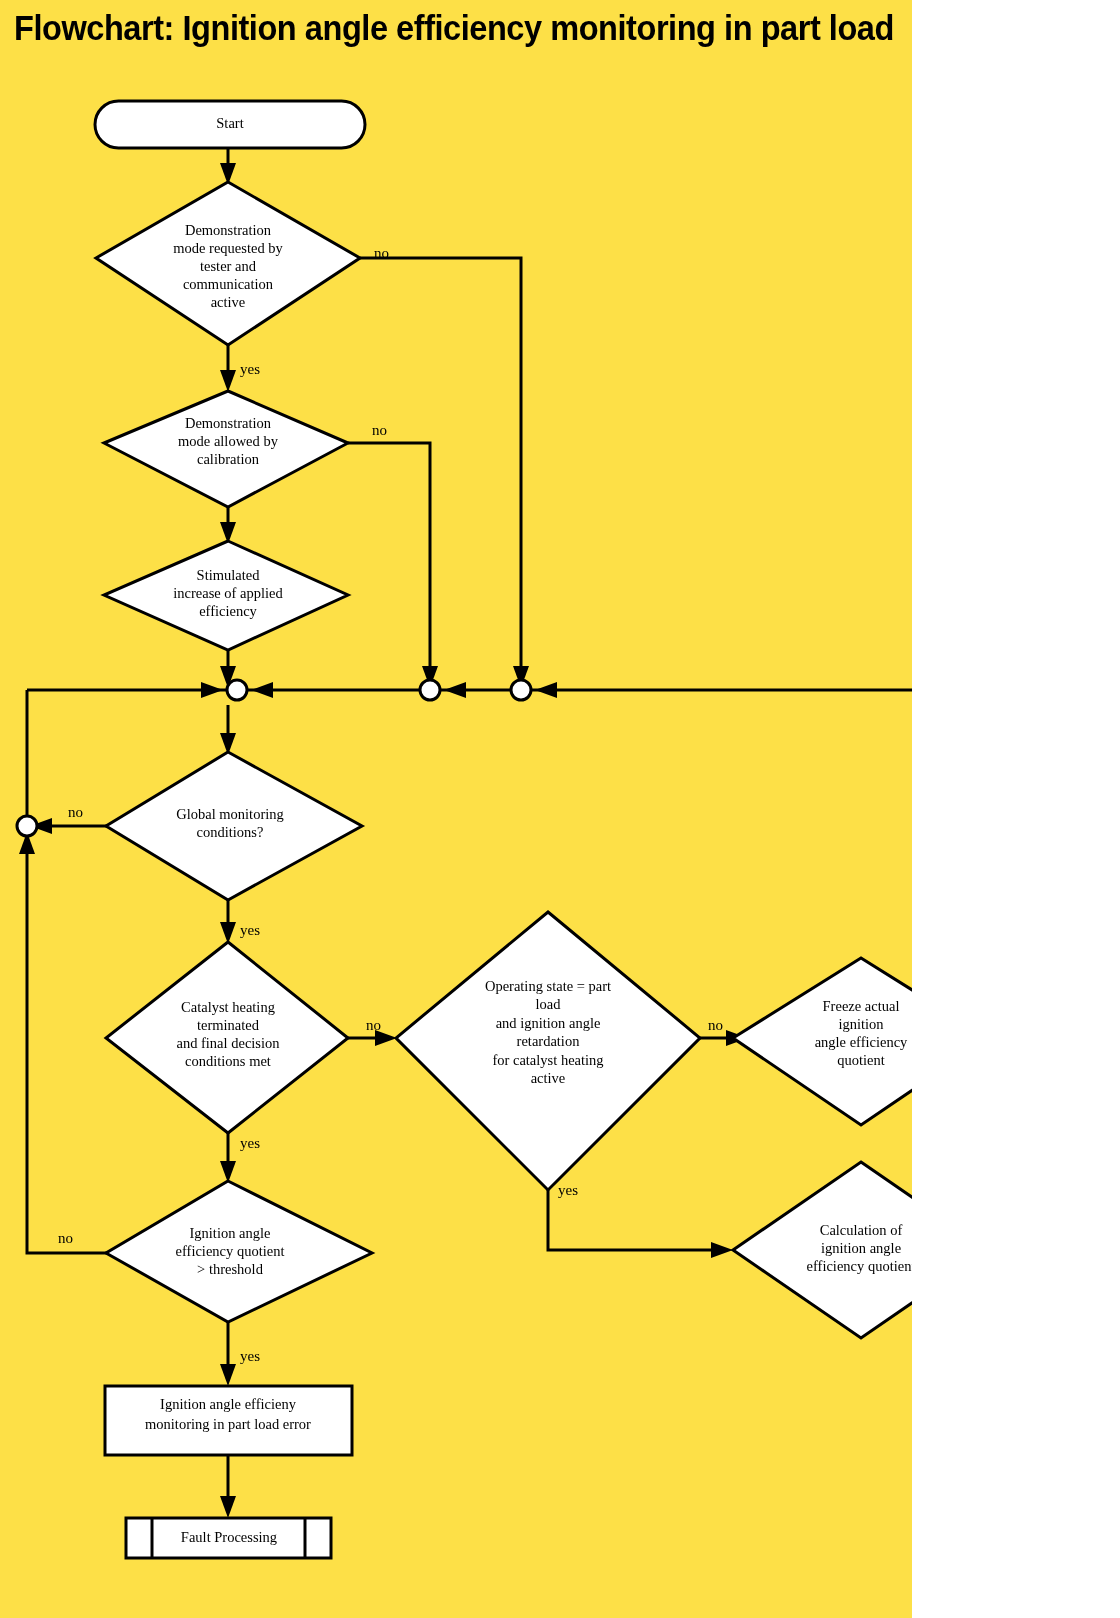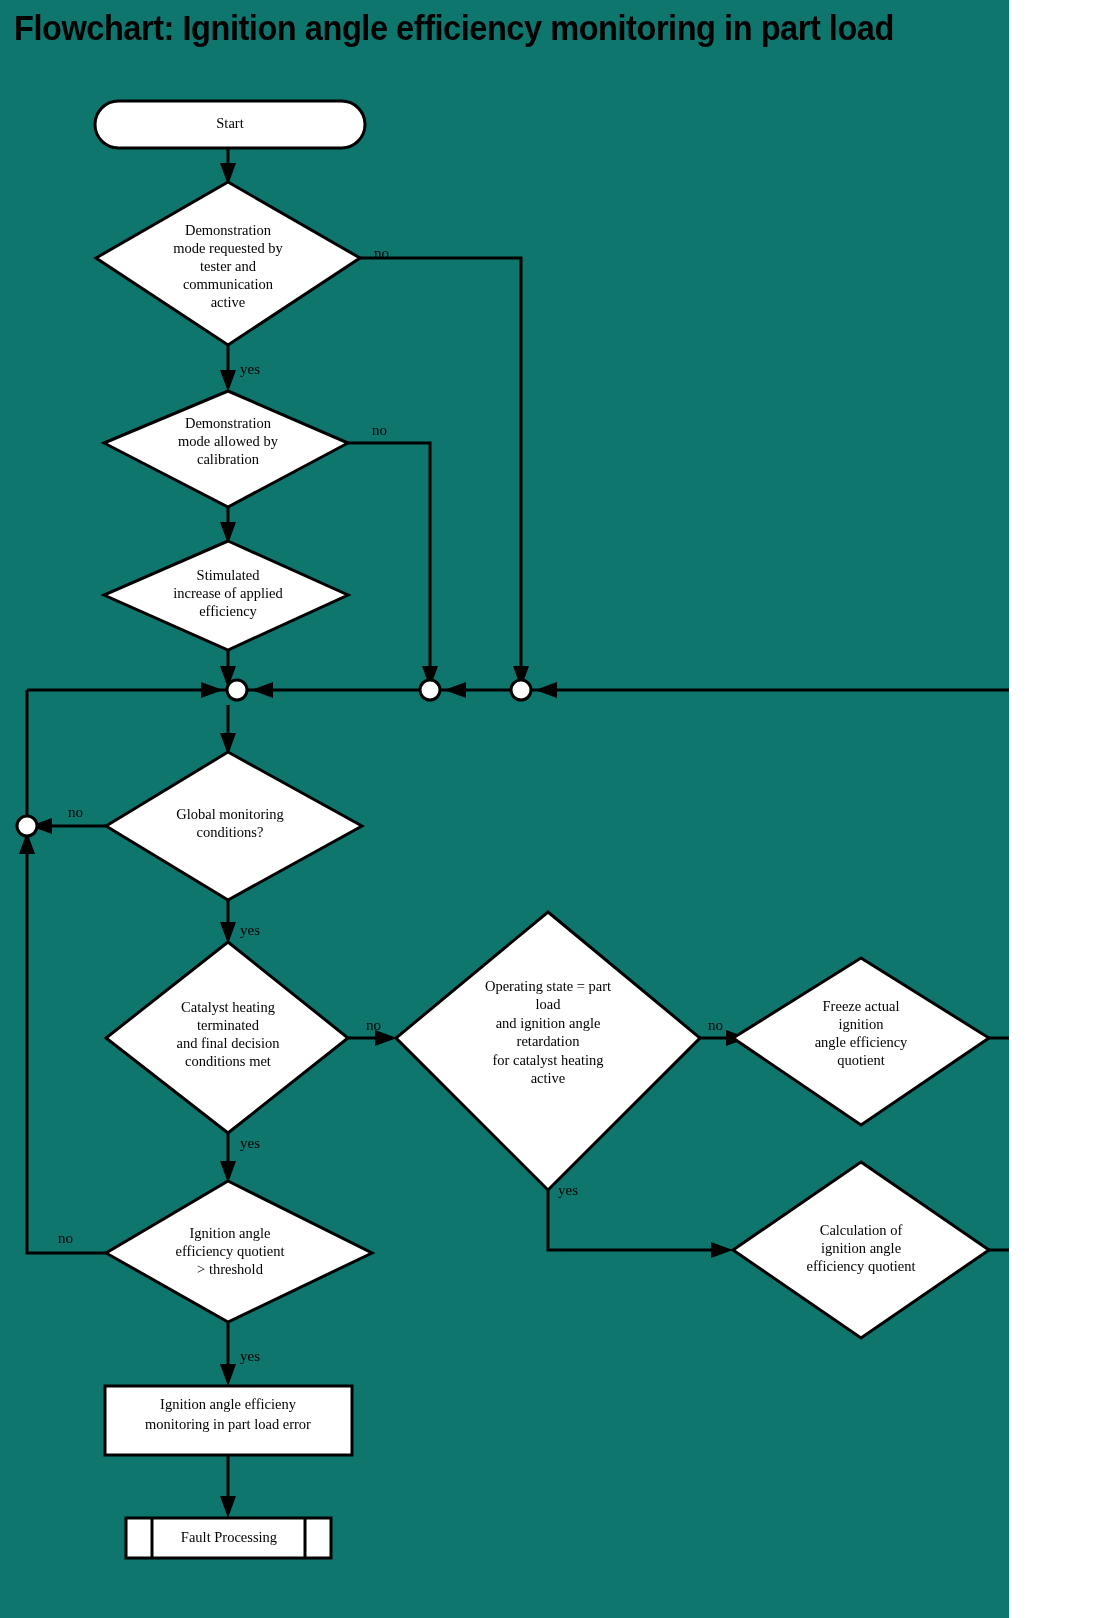--- a/index.html
+++ b/index.html
@@ -2,23 +2,23 @@
 <html><head>
 <meta charset="utf-8">
 <style>
   html, body {
     margin: 0;
     padding: 0;
     background: #ffffff;
   }
   #page {
     position: relative;
-    width: 1009px;
+    width: 912px;
     height: 1618px;
-    background: #0f766e;
+    background: #fde047;
     overflow: hidden;
     font-family: "Liberation Serif", "DejaVu Serif", serif;
   }
   #title {
     position: absolute;
     left: 14px;
     top: 8px;
     font-family: "Liberation Sans", "DejaVu Sans", sans-serif;
     font-weight: bold;
     font-size: 35px;

